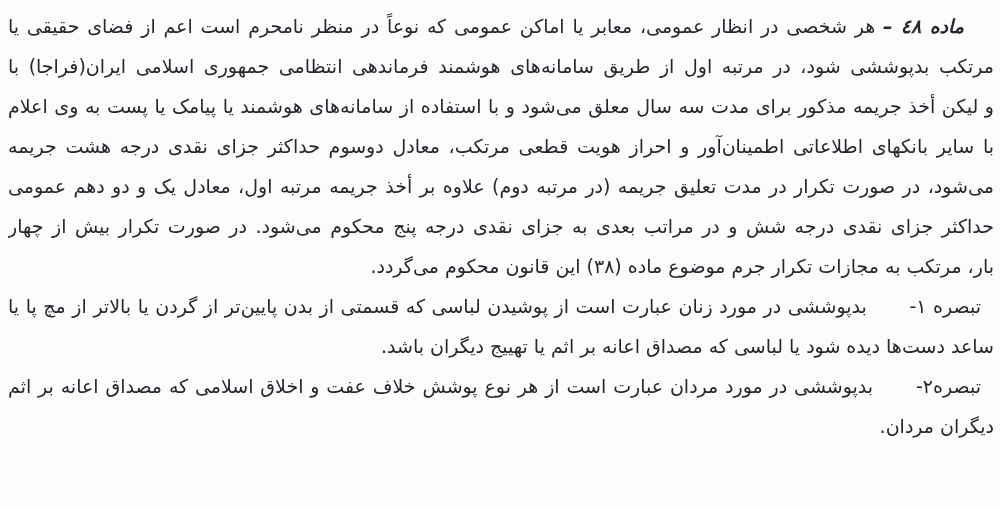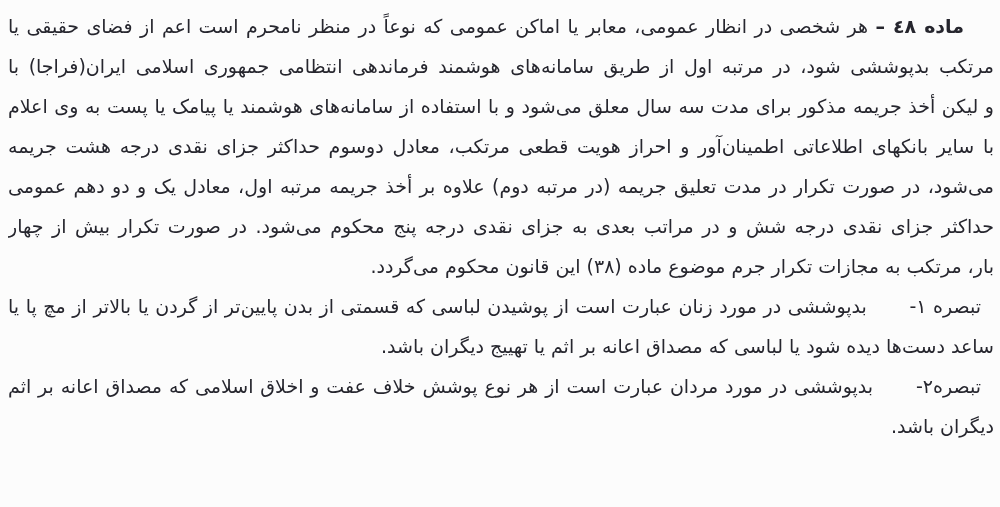--- a/index.html
+++ b/index.html
@@ -29,21 +29,21 @@
     text-align: justify;
     text-align-last: justify;
     white-space: normal;
   }
   .line.para-end {
     text-align: center;
     text-align-last: start;
   }
   .indent-lg { padding-right: 30px; }
   .indent-sm { padding-right: 13px; }
-  .article-label { font-weight: bold; }
+  .article-label { font-weight: bold; font-style: italic; }
   .note-label { font-weight: normal; margin-left: 36px; }
 </style>
 </head>
 <body>
 
 <div class="page" dir="rtl">
 
   <div class="para">
     <div class="line indent-lg">
       <span class="article-label">ماده ٤٨ –</span>
@@ -63,16 +63,16 @@
       <span>بدپوششی در مورد زنان عبارت است از پوشیدن لباسی که قسمتی از بدن پایین‌تر از گردن یا بالاتر از مچ پا یا بالاتر از</span>
     </div>
     <div class="line para-end">ساعد دست‌ها دیده شود یا لباسی که مصداق اعانه بر اثم یا تهییج دیگران باشد.</div>
   </div>
 
   <div class="para">
     <div class="line indent-sm">
       <span class="note-label">تبصره۲-</span>
       <span>بدپوششی در مورد مردان عبارت است از هر نوع پوشش خلاف عفت و اخلاق اسلامی که مصداق اعانه بر اثم یا تهییج</span>
     </div>
-    <div class="line para-end">دیگران باشد.</div>
+    <div class="line para-end">دیگران مردان.</div>
   </div>
 
 </div>
 
 </body></html>

